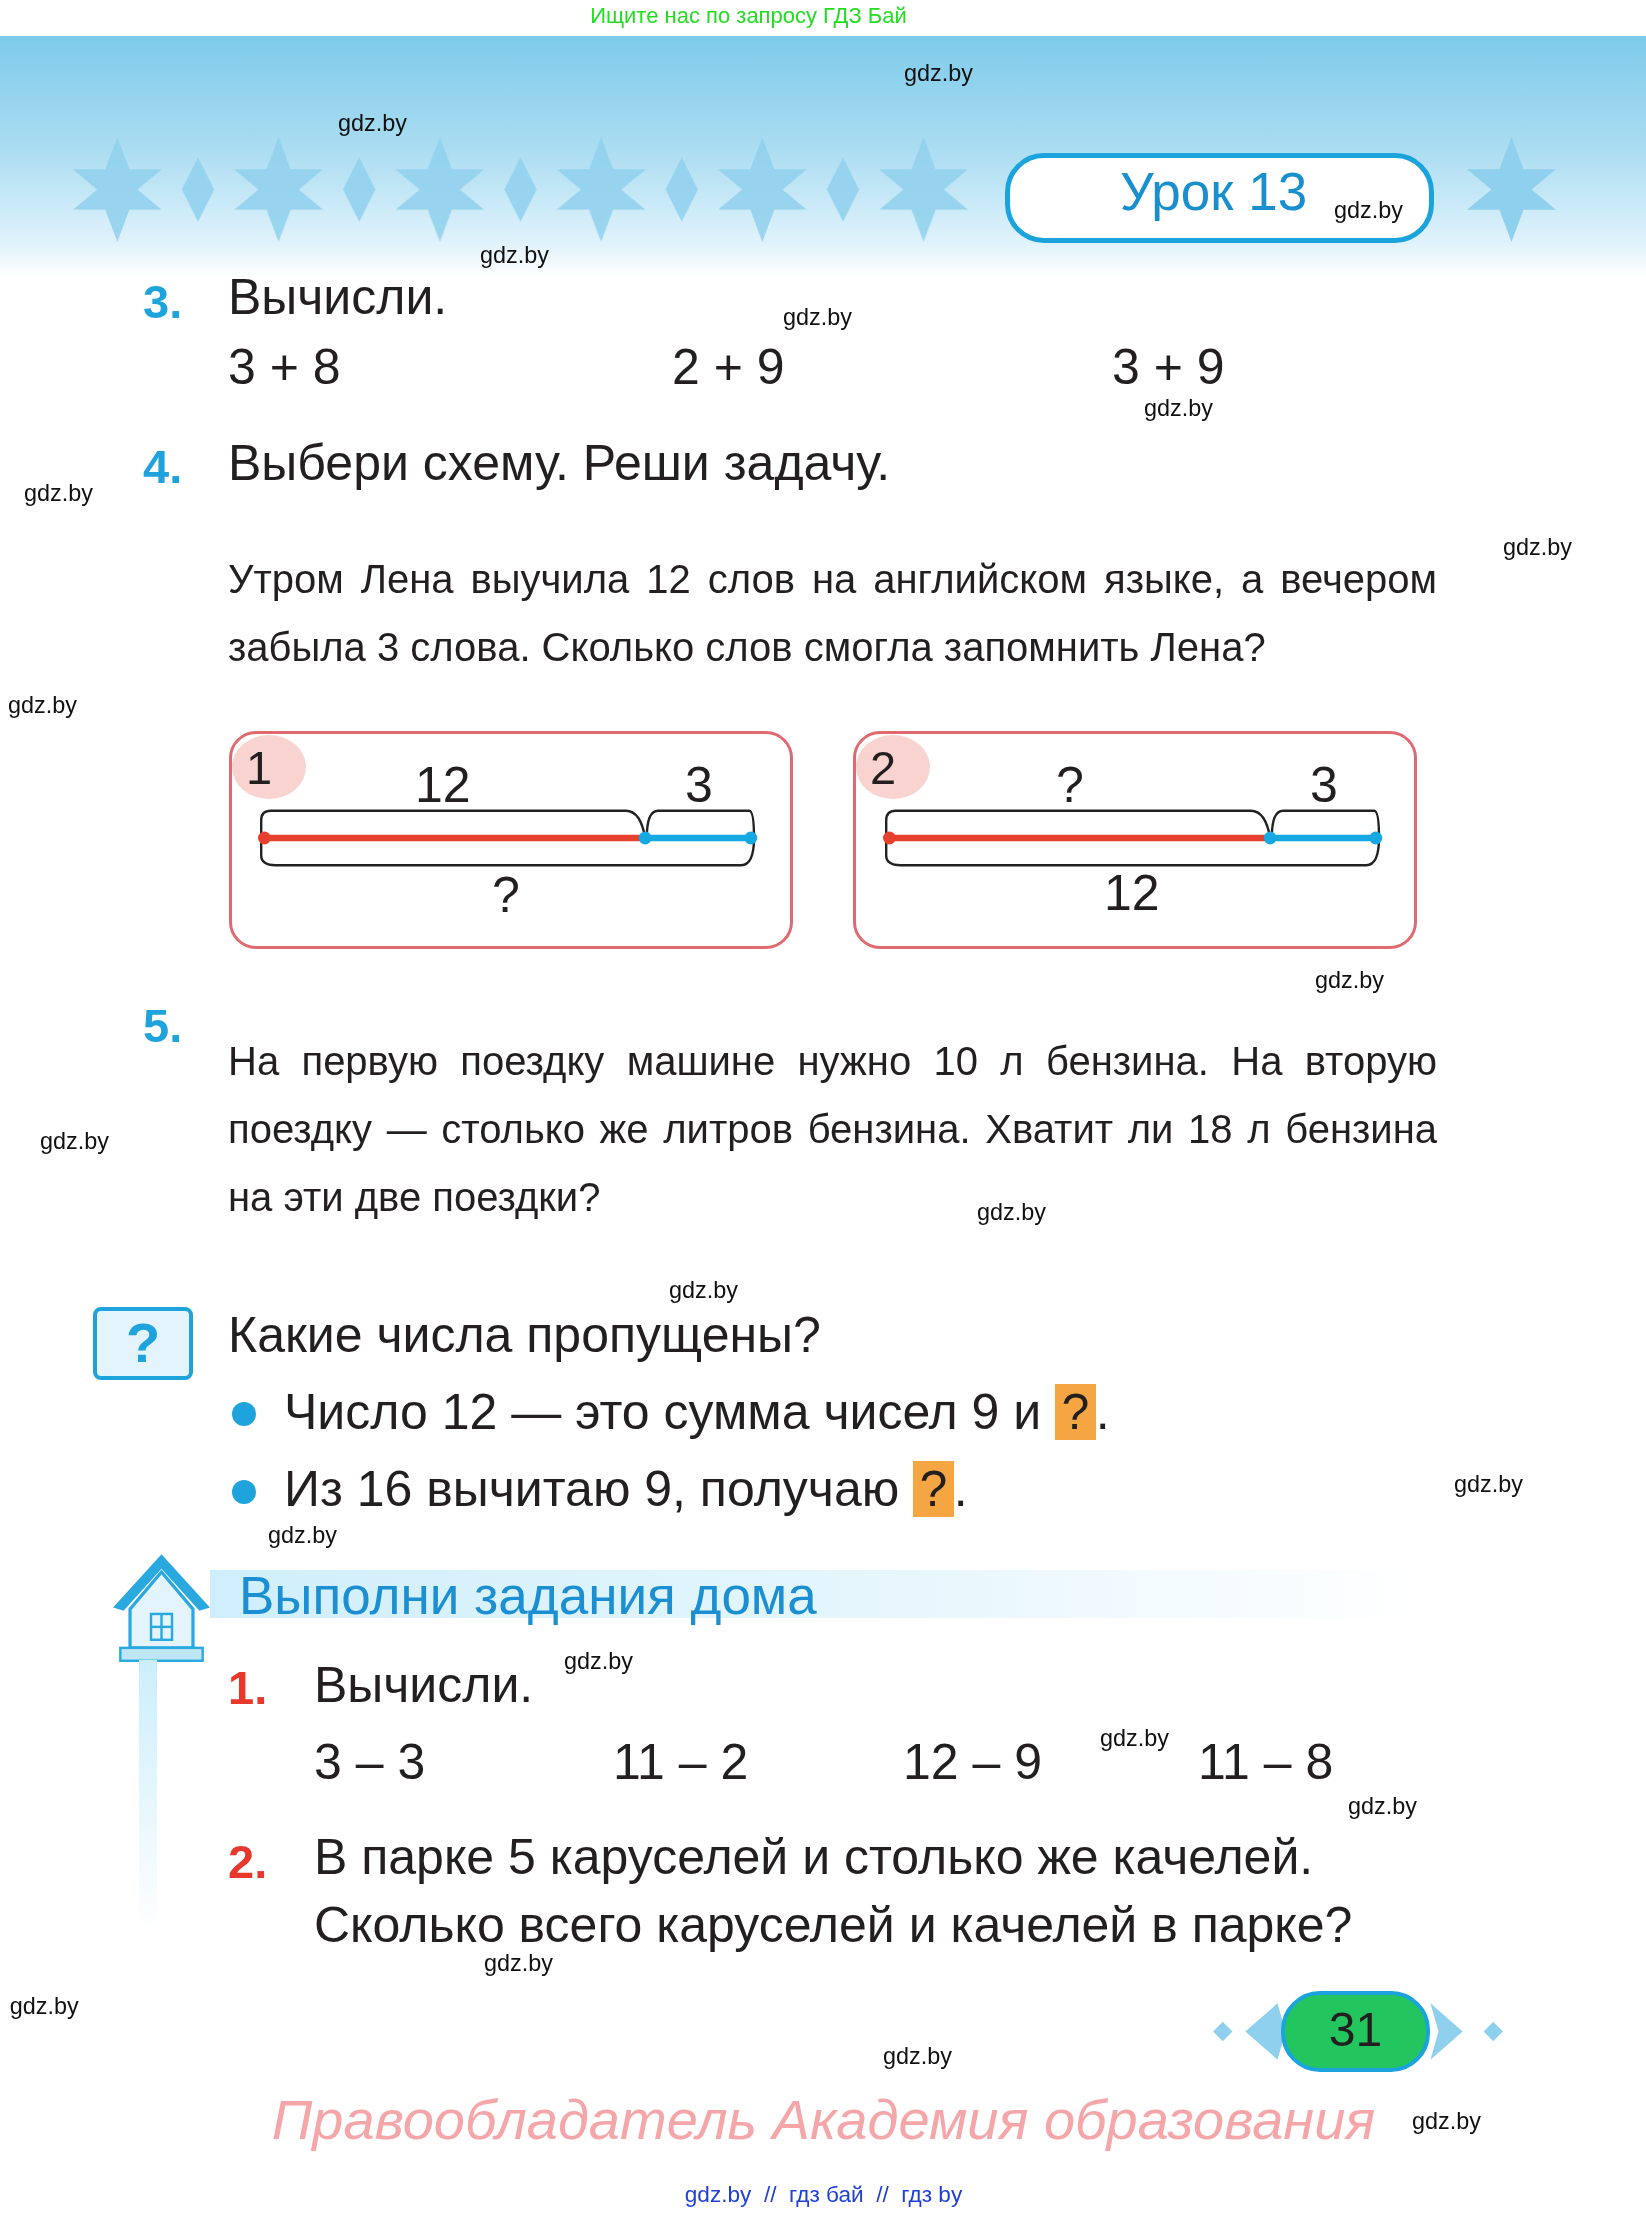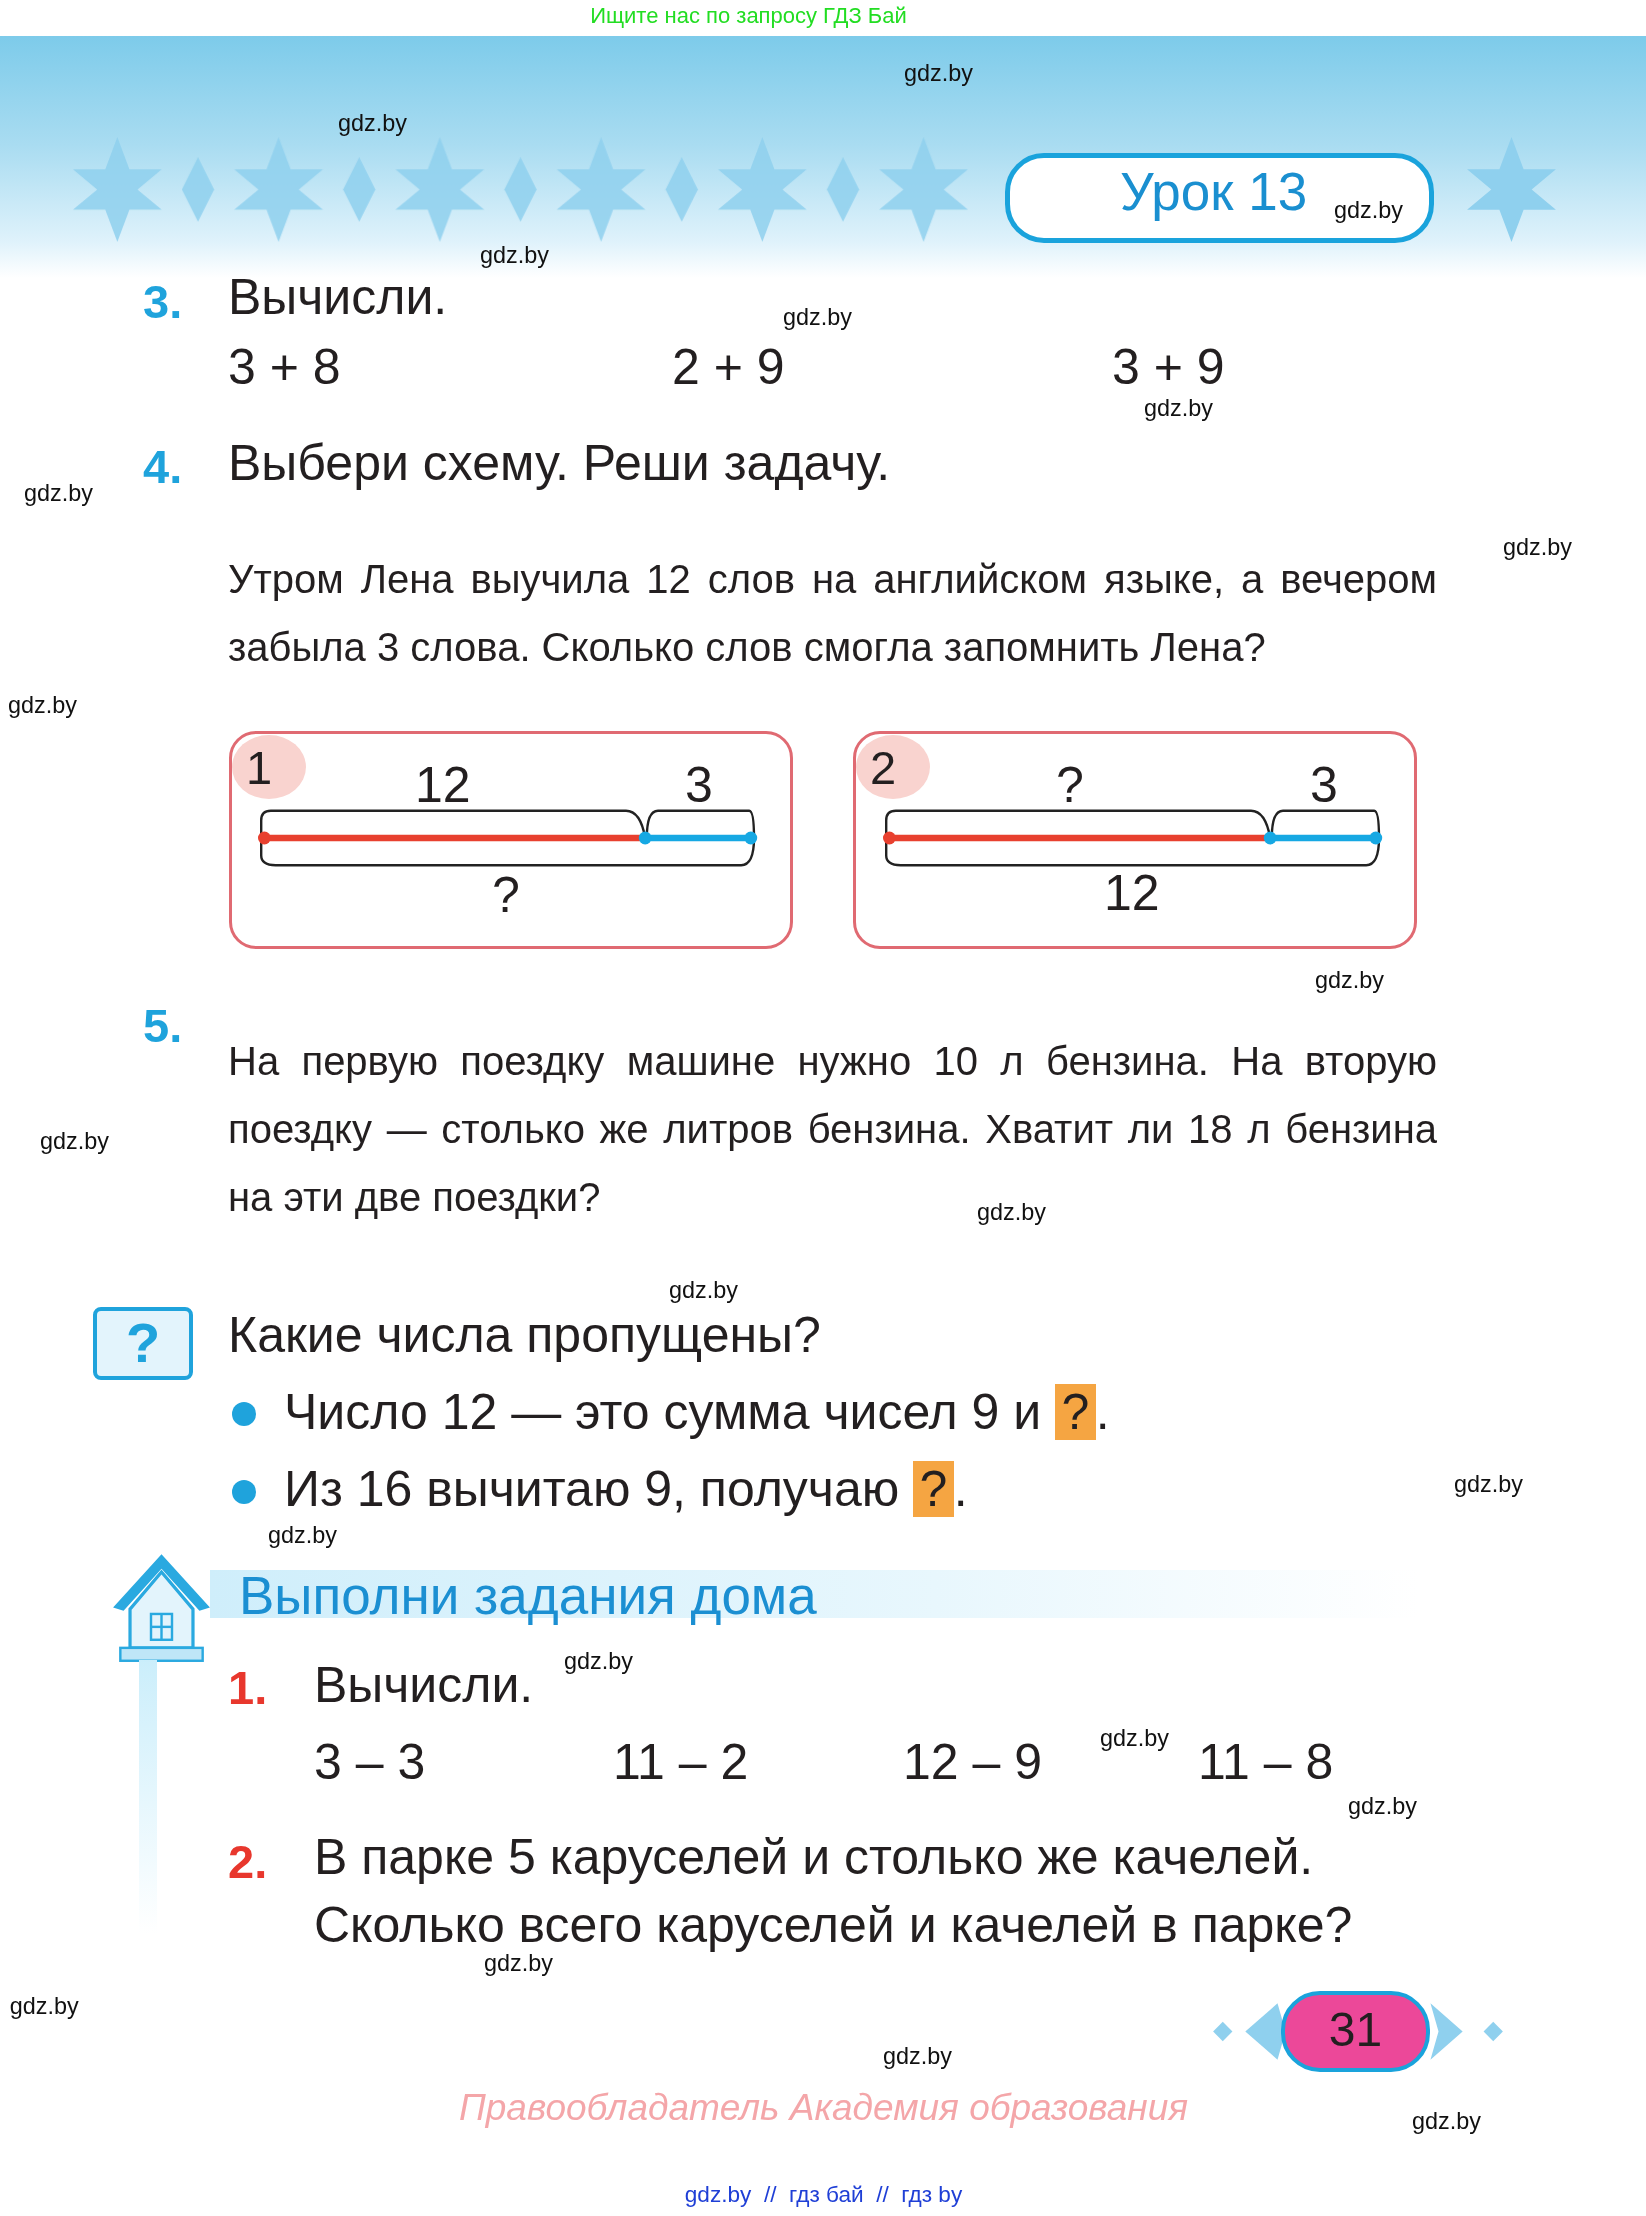--- a/index.html
+++ b/index.html
@@ -39,24 +39,24 @@
   .blank { background: #f5a542; padding: 0 6.4px; }
   .homebar {
     top: 1570px; left: 210px; width: 1209px; height: 48px;
     background: linear-gradient(90deg, #cfeefb 0%, #e8f7fd 60%, rgba(255,255,255,0) 100%);
   }
   .hometitle { top: 1565px; left: 239px; color: #1b8fd2; font-size: 53px; }
   .homeline { top: 1660px; left: 139px; width: 17.7px; height: 274px;
     background: linear-gradient(#cbeefb, rgba(255,255,255,0)); }
   .pagepill {
     top: 1991px; left: 1281px; width: 149px; height: 81px; box-sizing: border-box;
-    border: 4.8px solid #1aa3dc; border-radius: 39px; background: #ec4899;
+    border: 4.8px solid #1aa3dc; border-radius: 39px; background: #22c55e;
     text-align: center; font-size: 48px; line-height: 69px;
   }
-  .copyright { top: 2087px; left: 0; width: 1647px; text-align: center; color: #f4a6a9; font-size: 37px; font-style: italic; }
+  .copyright { top: 2087px; left: 0; width: 1647px; text-align: center; color: #f4a6a9; font-size: 56px; font-style: italic; }
   .footer { top: 2182px; left: 0; width: 1647px; text-align: center; color: #1f3fd6; font-size: 22.6px; }
 </style>
 </head>
 <body>
 
 <div class="abs topnote">Ищите нас по запросу ГДЗ Бай</div>
 
 <div class="abs banner"></div>
 <svg class="abs ornament" width="903" height="105" viewBox="0 0 1120 130">
   <g fill="#8fd0ee" opacity="0.85">

